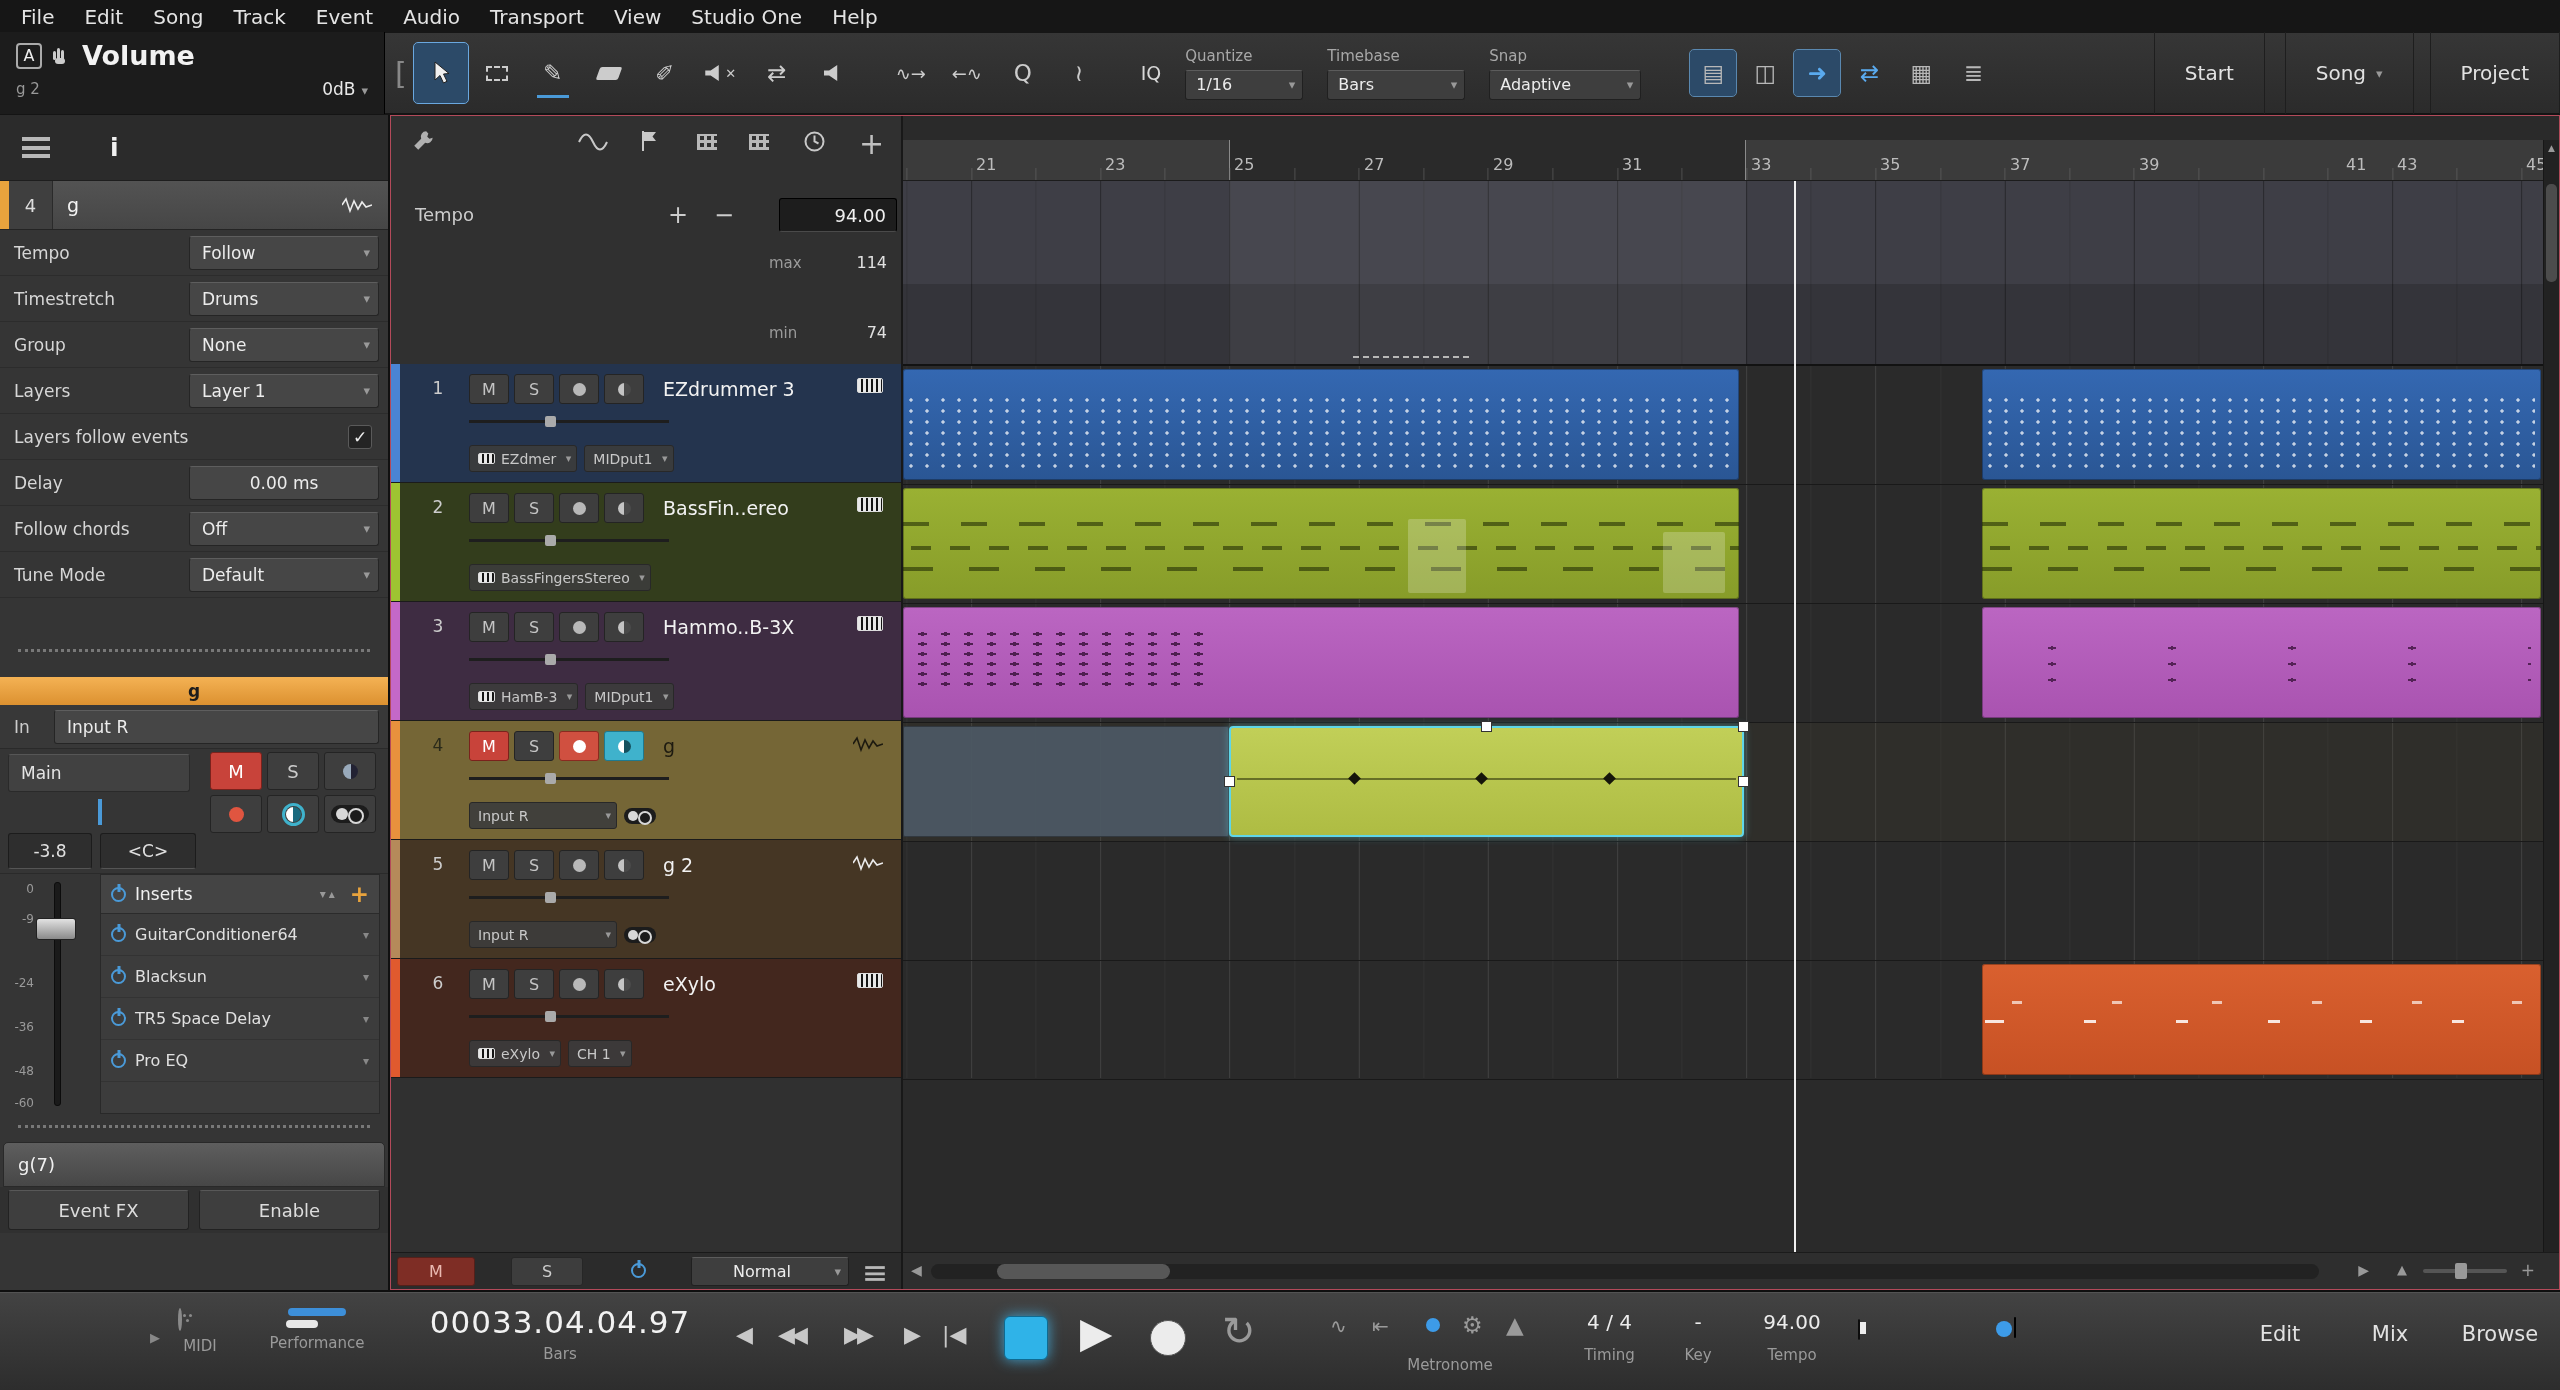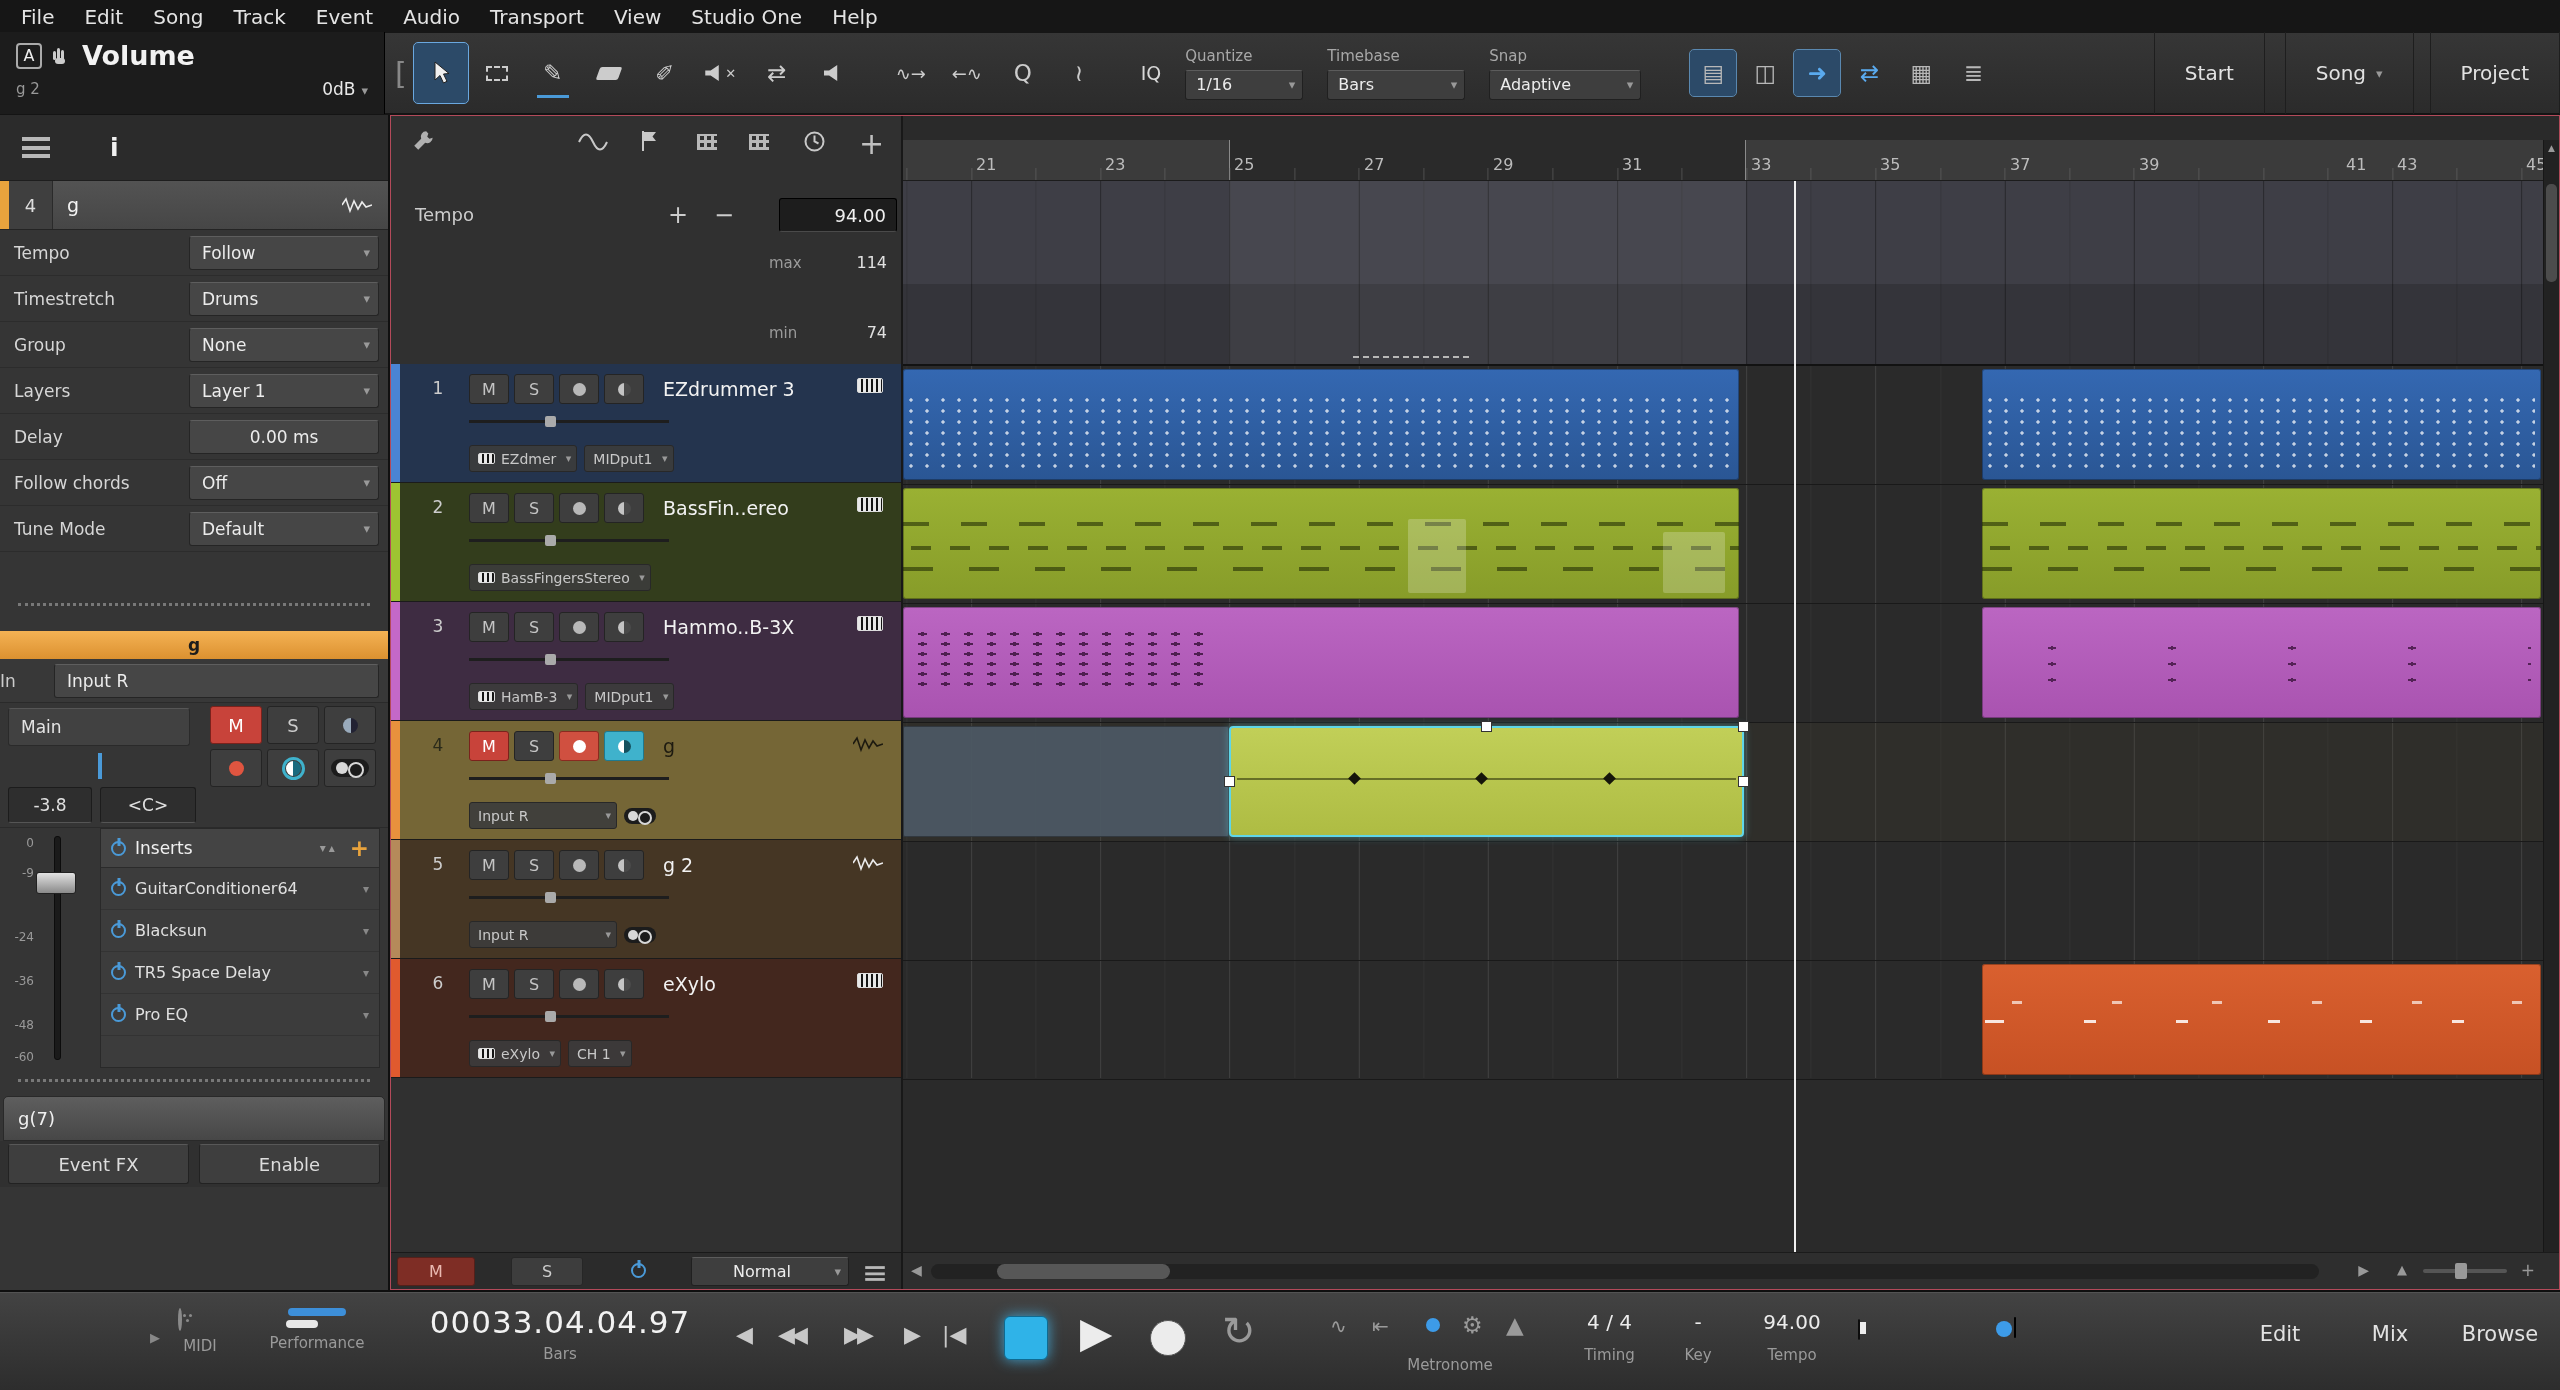--- a/index.html
+++ b/index.html
@@ -57,21 +57,21 @@
 .vb{width:190px;margin-right:9px;height:34px;background:#464646;border:1px solid #252525;border-top-color:#5e5e5e;border-radius:3px;display:flex;align-items:center;padding:0 26px 0 12px;font-size:17px;color:#ececec;position:relative}
 .vb::after{content:"▾";position:absolute;right:8px;color:#9a9a9a;font-size:13px}
 .vb.na::after{content:""}
 .vb.na{justify-content:center;padding-right:12px}
 .cbx{width:24px;height:24px;margin-left:auto;margin-right:16px;background:#242424;border:1px solid #5a5a5a;border-radius:3px;display:flex;align-items:center;justify-content:center;font-size:17px;color:#ececec}
 .sep1{height:79px;position:relative;flex:0 0 auto}
 .sep2{height:28px;position:relative;flex:0 0 auto}
 .dashl{position:absolute;left:18px;right:18px;top:65%;border-top:3px dotted #787878}
 .obar{height:28px;background:linear-gradient(#f4b254,#dc9130);color:#1c1c1c;font-weight:bold;display:flex;align-items:center;justify-content:center;font-size:17px;flex:0 0 auto}
 .inrow{height:44px;display:flex;align-items:center;border-bottom:1px solid #2a2a2a;background:#383838;flex:0 0 auto}
-.inlab{width:54px;color:#ccc;font-size:17px}
+.inlab{width:54px;padding-left:14px;color:#ccc;font-size:17px}
 .invb{flex:1;margin-right:9px;height:34px;background:#464646;border:1px solid #252525;border-top-color:#5e5e5e;border-radius:3px;display:flex;align-items:center;padding:0 12px;font-size:17px;color:#ececec}
 .mainsec{height:125px;position:relative;border-bottom:1px solid #2a2a2a;flex:0 0 auto}
 .mlbl{position:absolute;left:8px;top:5px;width:182px;height:38px;background:#414141;border:1px solid #2a2a2a;border-top-color:#565656;border-radius:3px;display:flex;align-items:center;padding-left:12px;font-size:17px;color:#e4e4e4}
 .btick{position:absolute;left:98px;top:50px;width:4px;height:26px;background:#4a9ad8}
 .bgrid{position:absolute;right:12px;top:3px;display:grid;grid-template-columns:repeat(3,52px);grid-auto-rows:38px;gap:5px}
 .mbtn{background:#3e3e3e;border:1px solid #242424;border-radius:3px;display:flex;align-items:center;justify-content:center;font-size:18px;color:#ccc}
 .mbtn.red{background:#c8433a;color:#fff;border-color:#7a221c}
 .dotc{width:15px;height:15px;border-radius:50%}
 .dk{background:linear-gradient(90deg,#9ab 50%,#223 50%)}
 .rec{background:#e05540}
@@ -360,20 +360,24 @@
           <span>None</span>
         </div>
       </div>
     <div class="prop">
         <span class="pl">Layers</span>
         <div class="vb">
           <span>Layer 1</span>
         </div>
       </div>
     <div class="prop">
+        <span class="pl">Layers follow events</span>
+        <span class="cbx">✓</span>
+      </div>
+    <div class="prop">
         <span class="pl">Delay</span>
         <div class="vb na">
           <span>0.00 ms</span>
         </div>
       </div>
     <div class="prop">
         <span class="pl">Follow chords</span>
         <div class="vb">
           <span>Off</span>
         </div>

